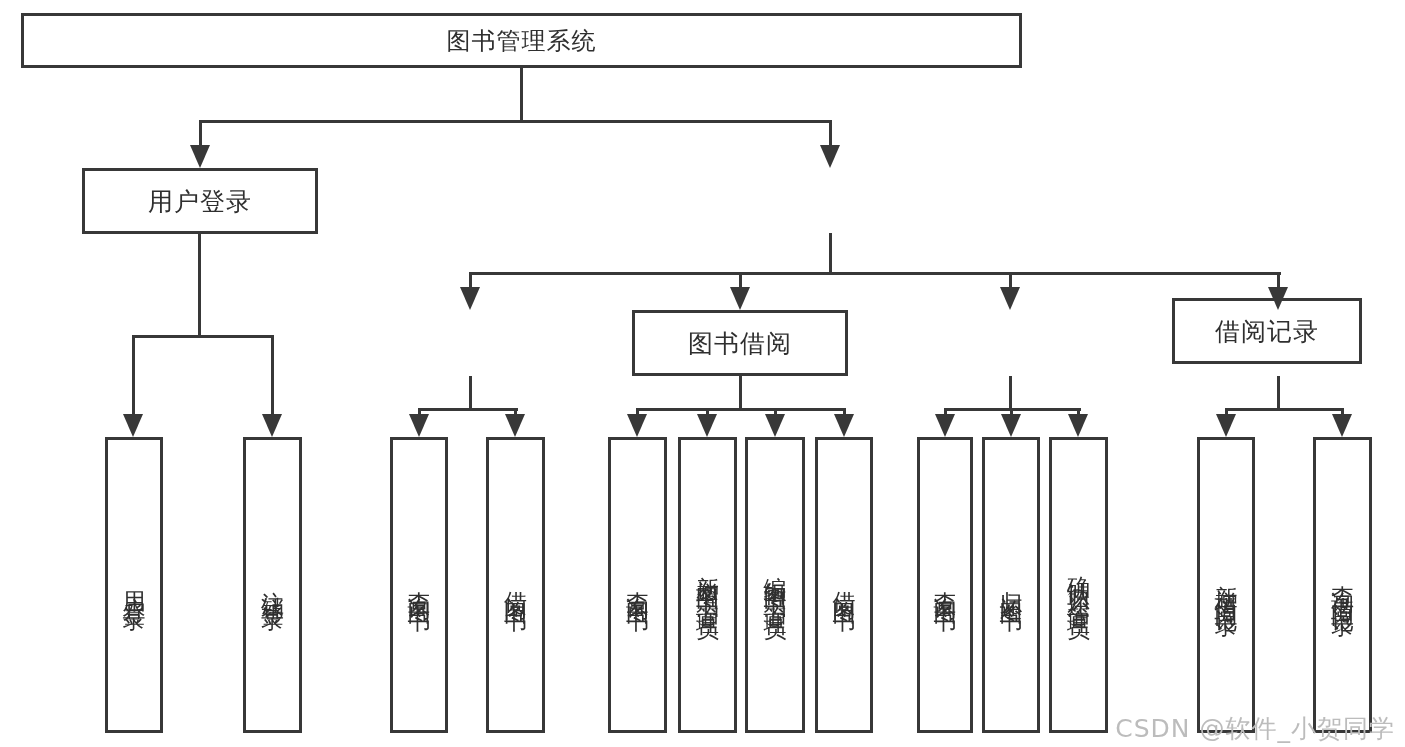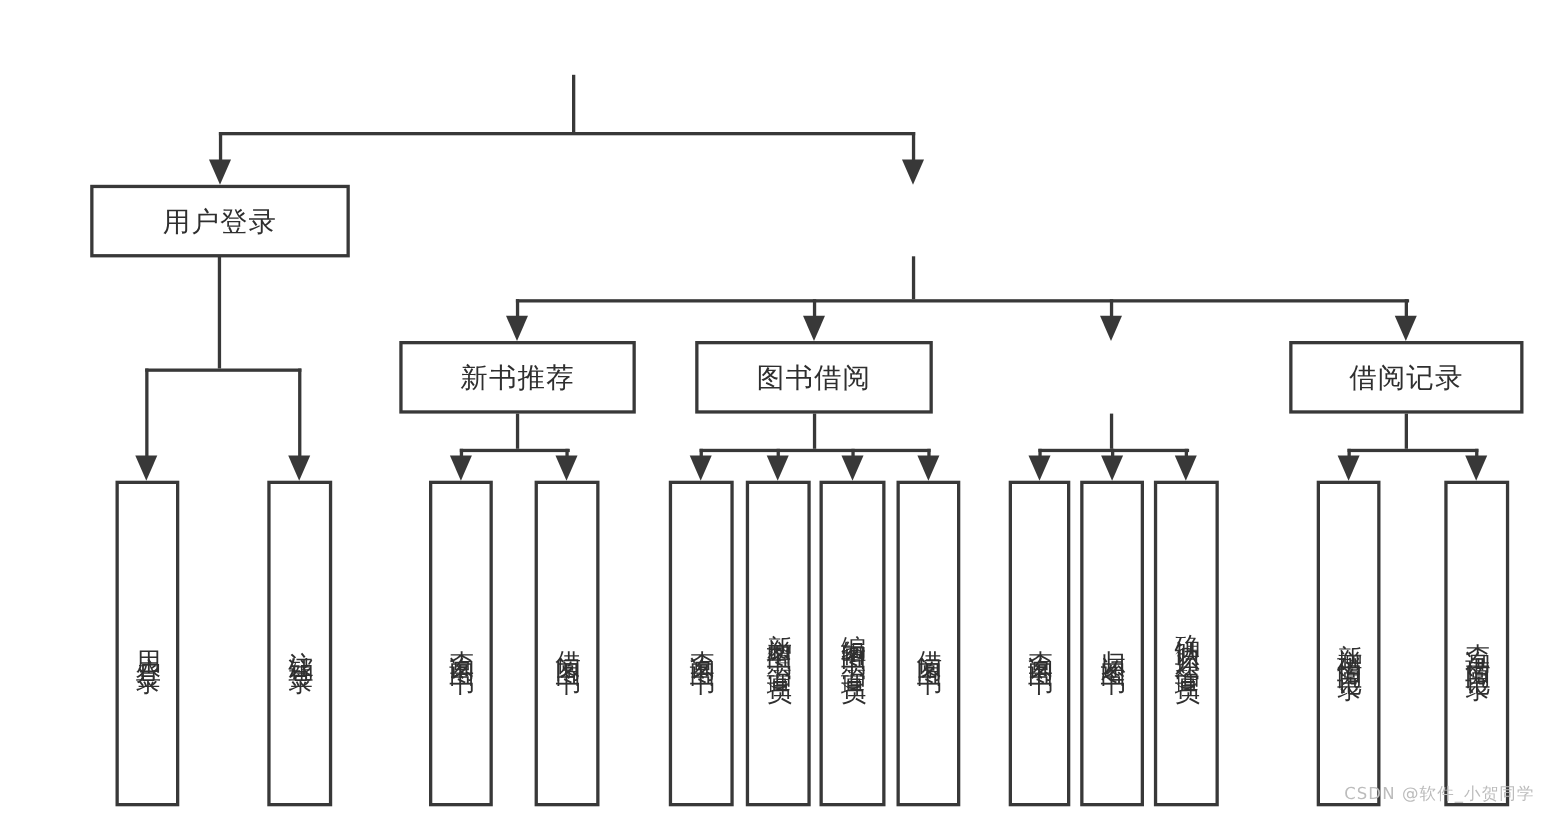--- a/index.html
+++ b/index.html
@@ -40,42 +40,42 @@
   .hl{position:absolute;height:3px;background:#383838;}
   .tri{
     position:absolute;width:0;height:0;
     border-left:10px solid transparent;
     border-right:10px solid transparent;
     border-top:23px solid #383838;
   }
   .watermark{
     position:absolute;
     top:712px;right:10px;
-    font-size:15px;
+    font-size:25px;
     color:#bcbcbc;
     letter-spacing:1px;
   }
 </style>
 </head>
 <body>
 
 <div id="stage">
 
+  <div class="box" style="left:21px;top:13px;width:1001px;height:55px;font-size:24px;">
+    <span>图书管理系统</span>
+  </div>
 
   <div class="box" style="left:82px;top:168px;width:236px;height:66px;">
     <span>用户登录</span>
   </div>
 
-  <div class="box" style="left:363px;top:310px;width:215px;height:66px;">
-    <span>新书推荐</span>
-  </div>
   <div class="box" style="left:632px;top:310px;width:216px;height:66px;">
     <span>图书借阅</span>
   </div>
-  <div class="box" style="left:1172px;top:310px;width:213px;height:66px;">
+  <div class="box" style="left:1172px;top:298px;width:190px;height:66px;">
     <span>借阅记录</span>
   </div>
 
   <div class="vbox" style="left:105px;top:437px;width:58px;height:296px;">
     <span class="vtext">用户登录</span>
   </div>
   <div class="vbox" style="left:243px;top:437px;width:59px;height:296px;">
     <span class="vtext">注销登录</span>
   </div>
   <div class="vbox" style="left:390px;top:437px;width:58px;height:296px;">

